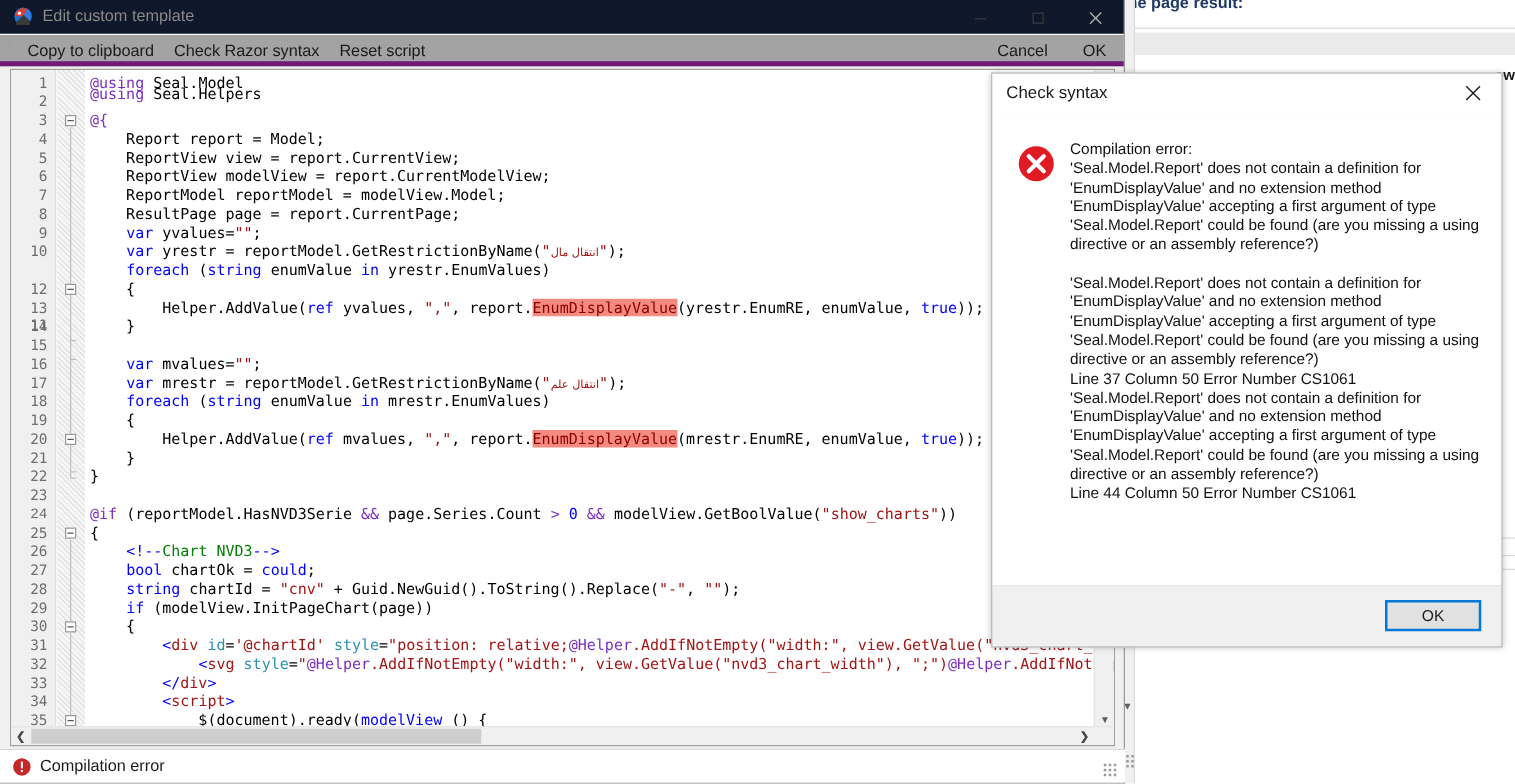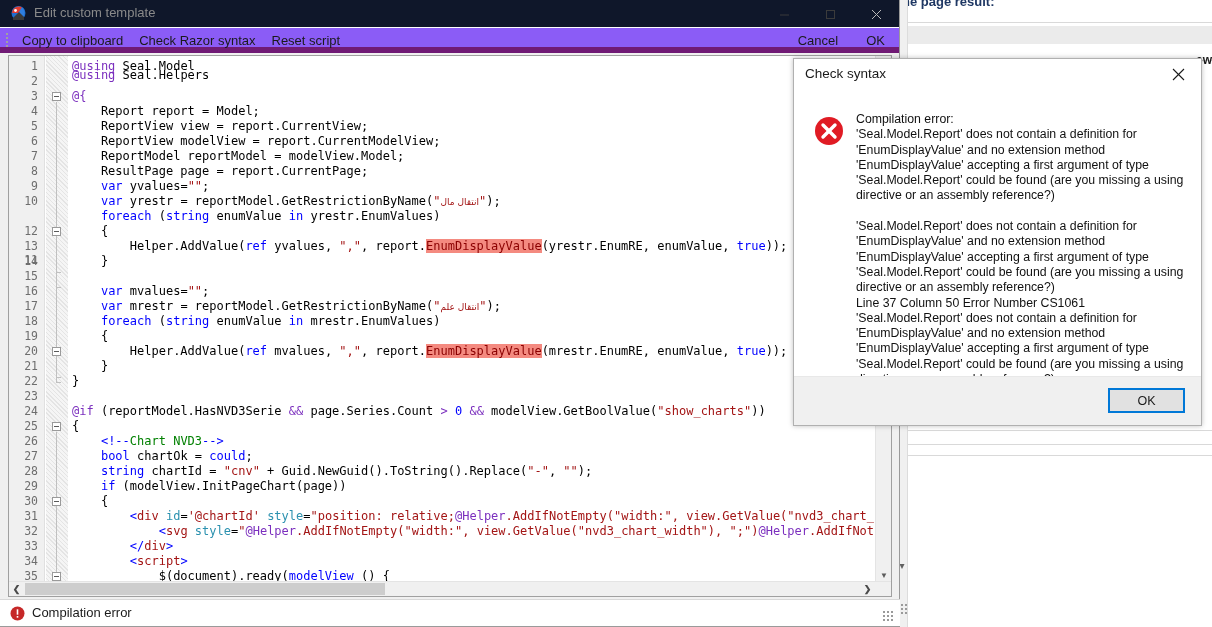--- a/index.html
+++ b/index.html
@@ -64,22 +64,22 @@
   .win-btn {
     width: 46px; height: 28px; display: flex;
     align-items: center; justify-content: center;
     font-size: 13px; color: #3b3b3b;
   }
   .win-btn.disabled { color: #b8b8b8; }
   .win-btn svg { display: block; }
 
   
   .toolbar {
-    position: relative; height: 25px; background: #8b5cf6;
-    border-bottom: 6px solid #701a75;
+    position: relative; height: 25px; background: #a3a3a3;
+    border-bottom: 4px solid #701a75;
   }
   .tb-grip {
     position: absolute; left: 6px; top: 5px; width: 3px; height: 15px;
   }
   .tb-grip i {
     position: absolute; left: 0; width: 2px; height: 2px; background: #a0a0a0;
   }
   .tb-items {
     position: absolute; left: 14px; top: 0; display: flex; align-items: center;
     height: 25px;
@@ -209,21 +209,21 @@
   .status-grip {
     position: absolute; right: 6px; bottom: 4px; width: 11px; height: 11px;
   }
   .status-grip i {
     position: absolute; width: 2px; height: 2px; background: #9a9a9a;
   }
 
   
   .dlg {
     position: absolute; left: 793px; top: 58px;
-    width: 409px; height: 368px;
+    width: 409px; height: 460px;
     background: #f0f0f0;
     border: 1px solid #b0b0b0;
     box-shadow: 0 0 5px rgba(0,0,0,0.25);
   }
   .dlg-title {
     position: relative; height: 32px; background: #ffffff;
   }
   .dlg-title-text {
     position: absolute; left: 11px; top: 7px;
     font-size: 13.5px; color: #1a1a1a;
@@ -357,21 +357,21 @@
           <div class="ln" style="top:198px;">14</div>
           <div class="ln" style="top:213px;">15</div>
           <div class="ln" style="top:228px;">16</div>
           <div class="ln" style="top:243px;">17</div>
           <div class="ln" style="top:258px;">18</div>
           <div class="ln" style="top:273px;margin-left:24px;">19</div>
           <div class="ln" style="top:288px;">20</div>
           <div class="ln" style="top:303px;">21</div>
           <div class="ln" style="top:318px;">22</div>
           <div class="ln" style="top:333px;">23</div>
-          <div class="ln" style="top:348px;">24</div>
+          <div class="ln" style="top:348px;font-family:Liberation Mono, monospace;">24</div>
           <div class="ln" style="top:363px;">25</div>
           <div class="ln" style="top:378px;">26</div>
           <div class="ln" style="top:393px;">27</div>
           <div class="ln" style="top:408px;">28</div>
           <div class="ln" style="top:423px;">29</div>
           <div class="ln" style="top:438px;">30</div>
           <div class="ln" style="top:453px;">31</div>
           <div class="ln" style="top:468px;">32</div>
           <div class="ln" style="top:483px;">33</div>
           <div class="ln" style="top:498px;">34</div>

